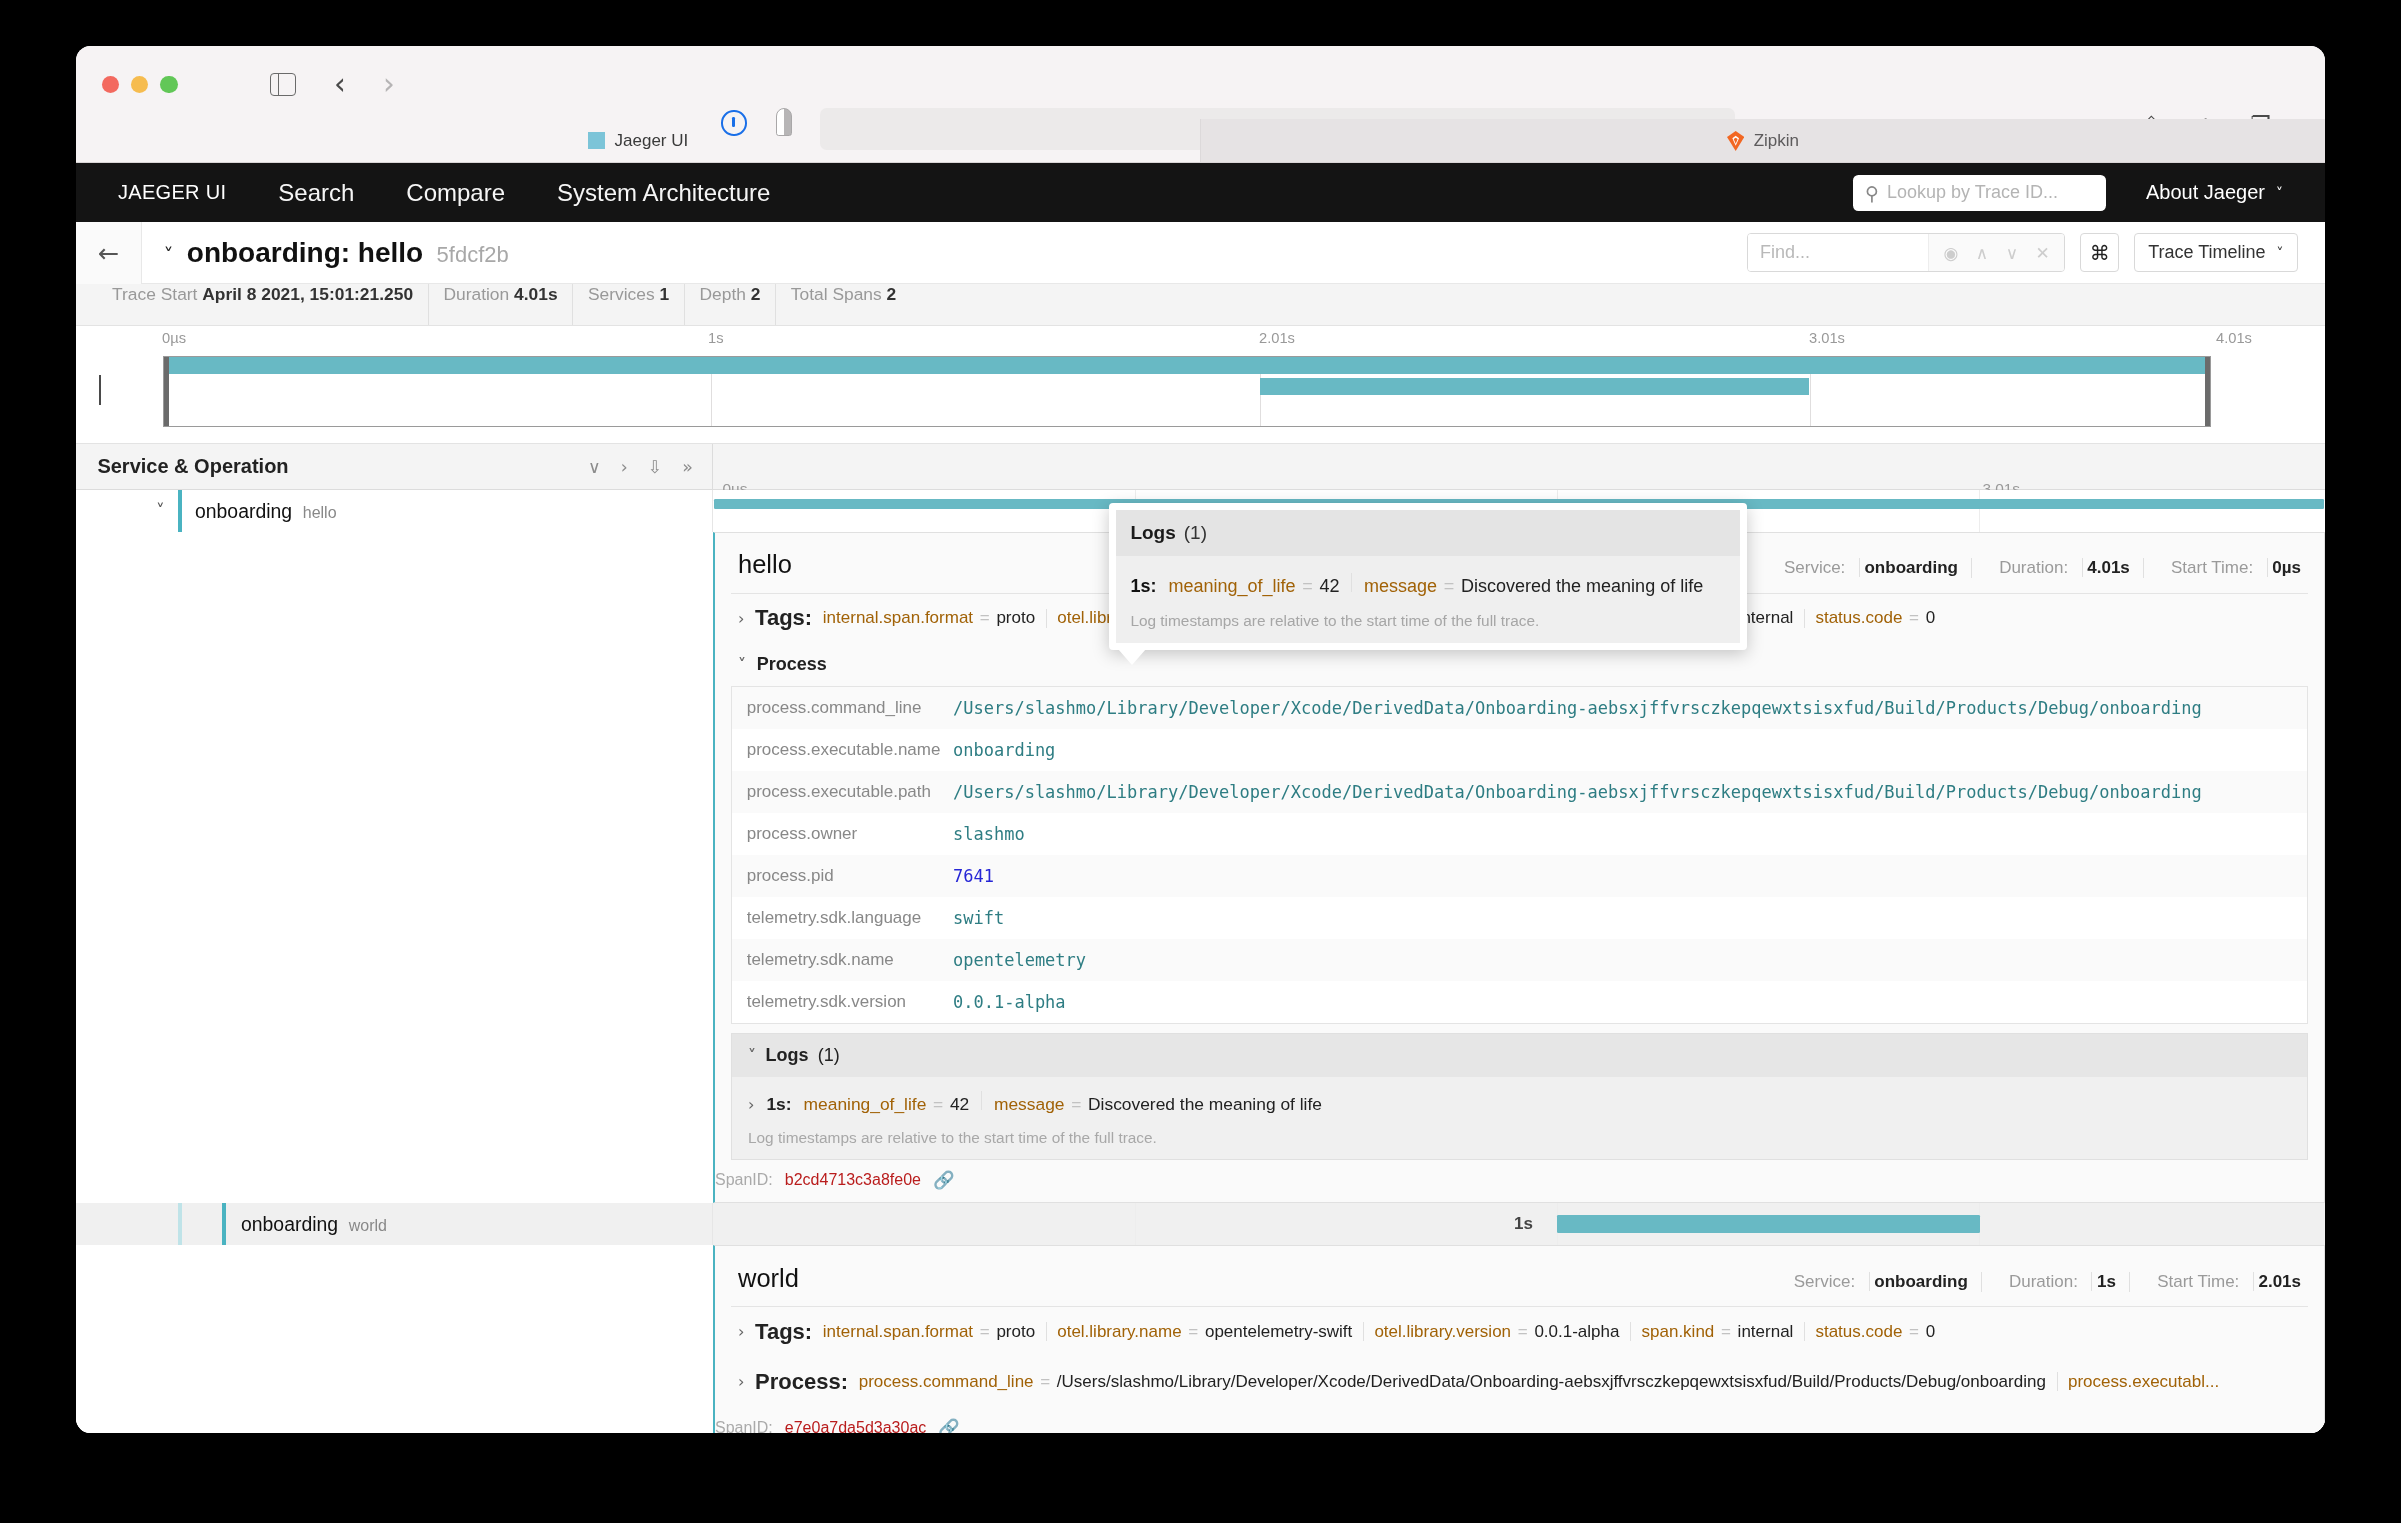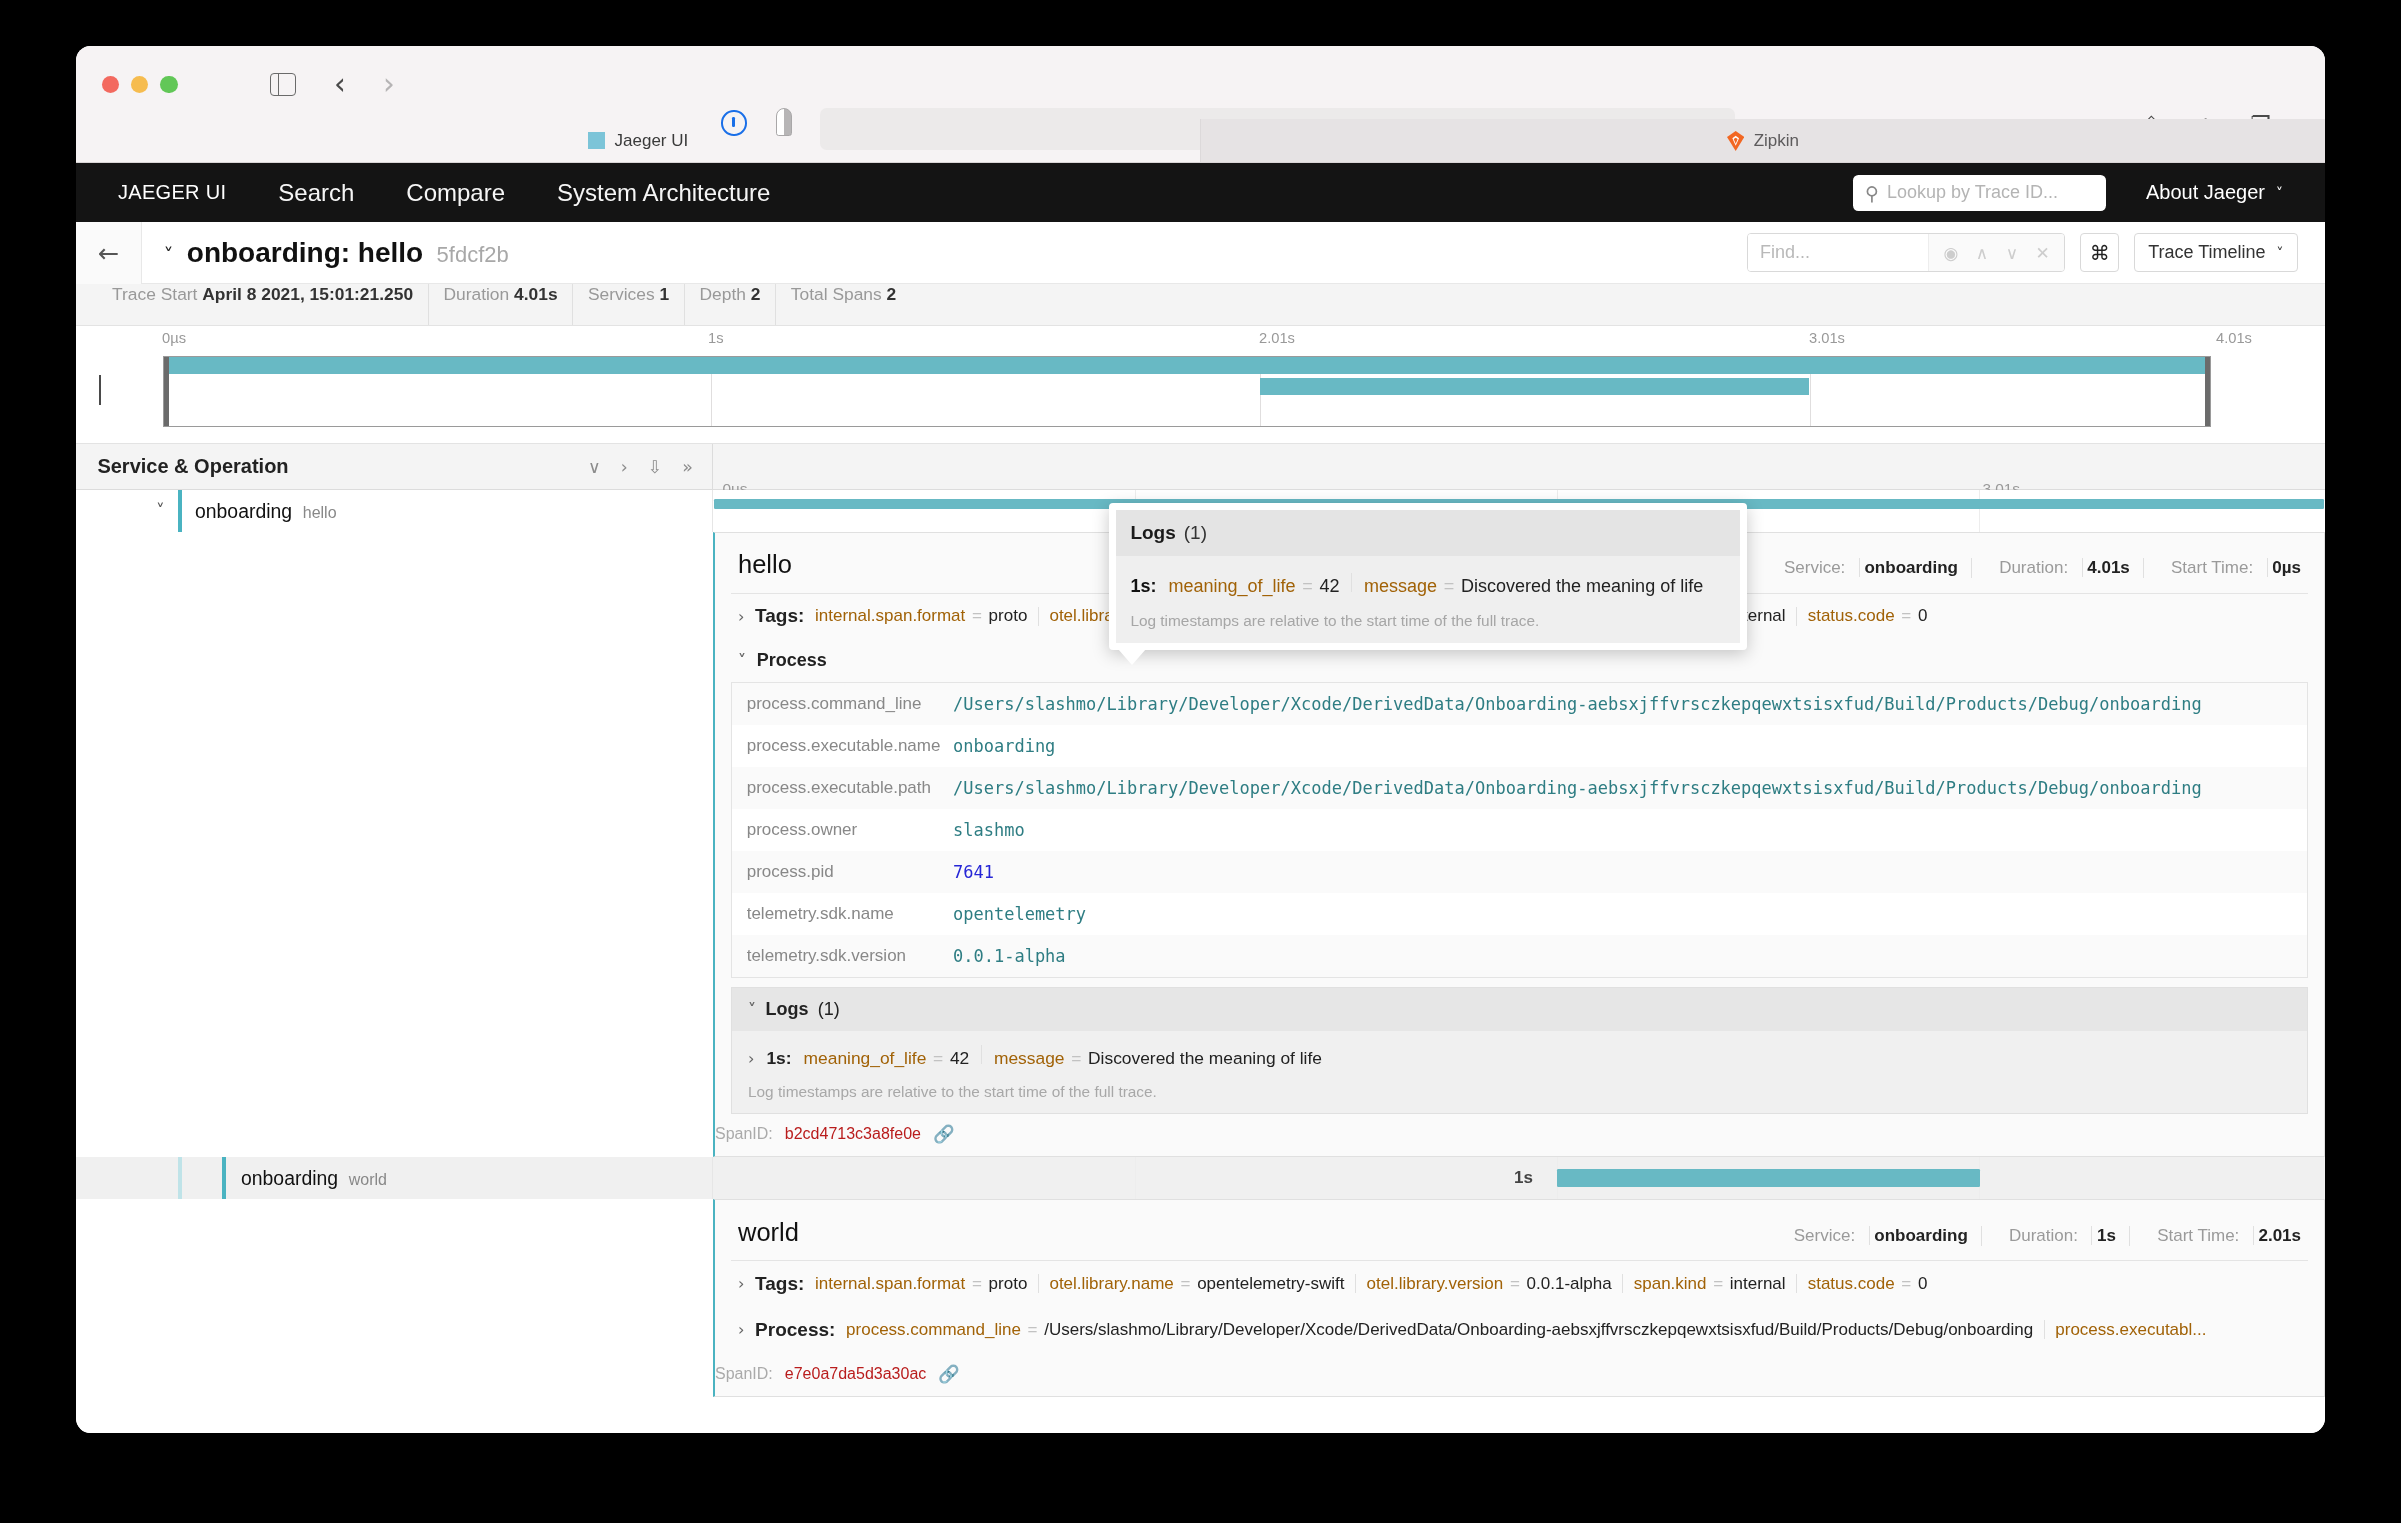--- a/index.html
+++ b/index.html
@@ -311,21 +311,21 @@
   .detail-meta span:last-child { border-right: none; padding-right: 0; }
   .detail-meta b { color: #222; font-weight: 700; }
   .detail-rule { height: 0.7px; background: #e4e4e4; margin: 0 16px; }
 
   .accordion-line {
     display: flex; align-items: center; gap: 10.7px;
     padding: 12px 23px; font-size: 17px; color: #777;
     flex-wrap: nowrap; overflow: hidden;
   }
   .acc-caret { font-size: 16px; color: #666; font-family: "DejaVu Sans", sans-serif; }
-  .acc-label { color: #222; font-weight: 700; font-size: 19px; }
+  .acc-label { color: #222; font-weight: 700; font-size: 22px; }
   .kvchip { display: flex; align-items: baseline; gap: 6.7px; white-space: nowrap; }
   .kvchip .k { color: #a16207; }
   .kvchip .eq { color: #c2c2c2; }
   .kvchip .v { color: #222; }
   .chipsep { width: 0.7px; height: 19px; background: #e0e0e0; }
 
   .section-head {
     display: flex; align-items: center; gap: 10.7px;
     padding: 10.7px 23px; font-size: 18px; color: #222; font-weight: 700;
   }
@@ -640,20 +640,24 @@
             <div class="key">process.executable.path</div>
             <div class="val">/Users/slashmo/Library/Developer/Xcode/DerivedData/Onboarding-aebsxjffvrsczkepqewxtsisxfud/Build/Products/Debug/onboarding</div>
           </div>
           <div class="kvrow">
             <div class="key">process.owner</div>
             <div class="val">slashmo</div>
           </div>
           <div class="kvrow">
             <div class="key">process.pid</div>
             <div class="val num">7641</div>
+          </div>
+          <div class="kvrow">
+            <div class="key">telemetry.sdk.language</div>
+            <div class="val">swift</div>
           </div>
           <div class="kvrow">
             <div class="key">telemetry.sdk.name</div>
             <div class="val">opentelemetry</div>
           </div>
           <div class="kvrow">
             <div class="key">telemetry.sdk.version</div>
             <div class="val">0.0.1-alpha</div>
           </div>
         </div>

